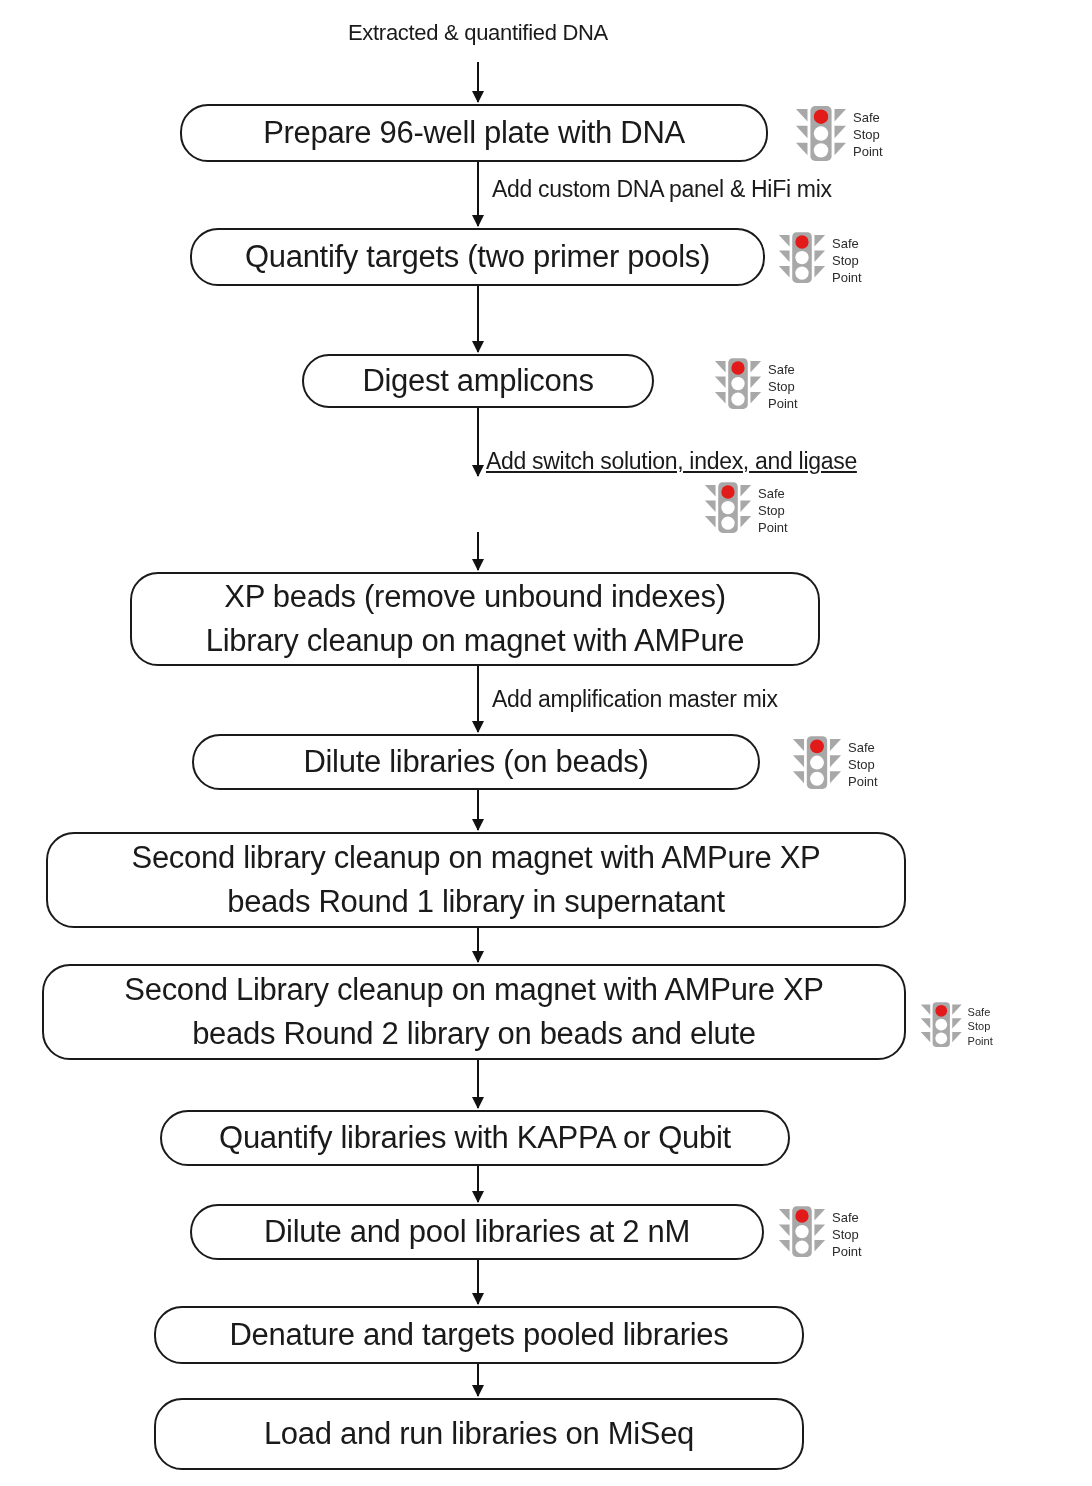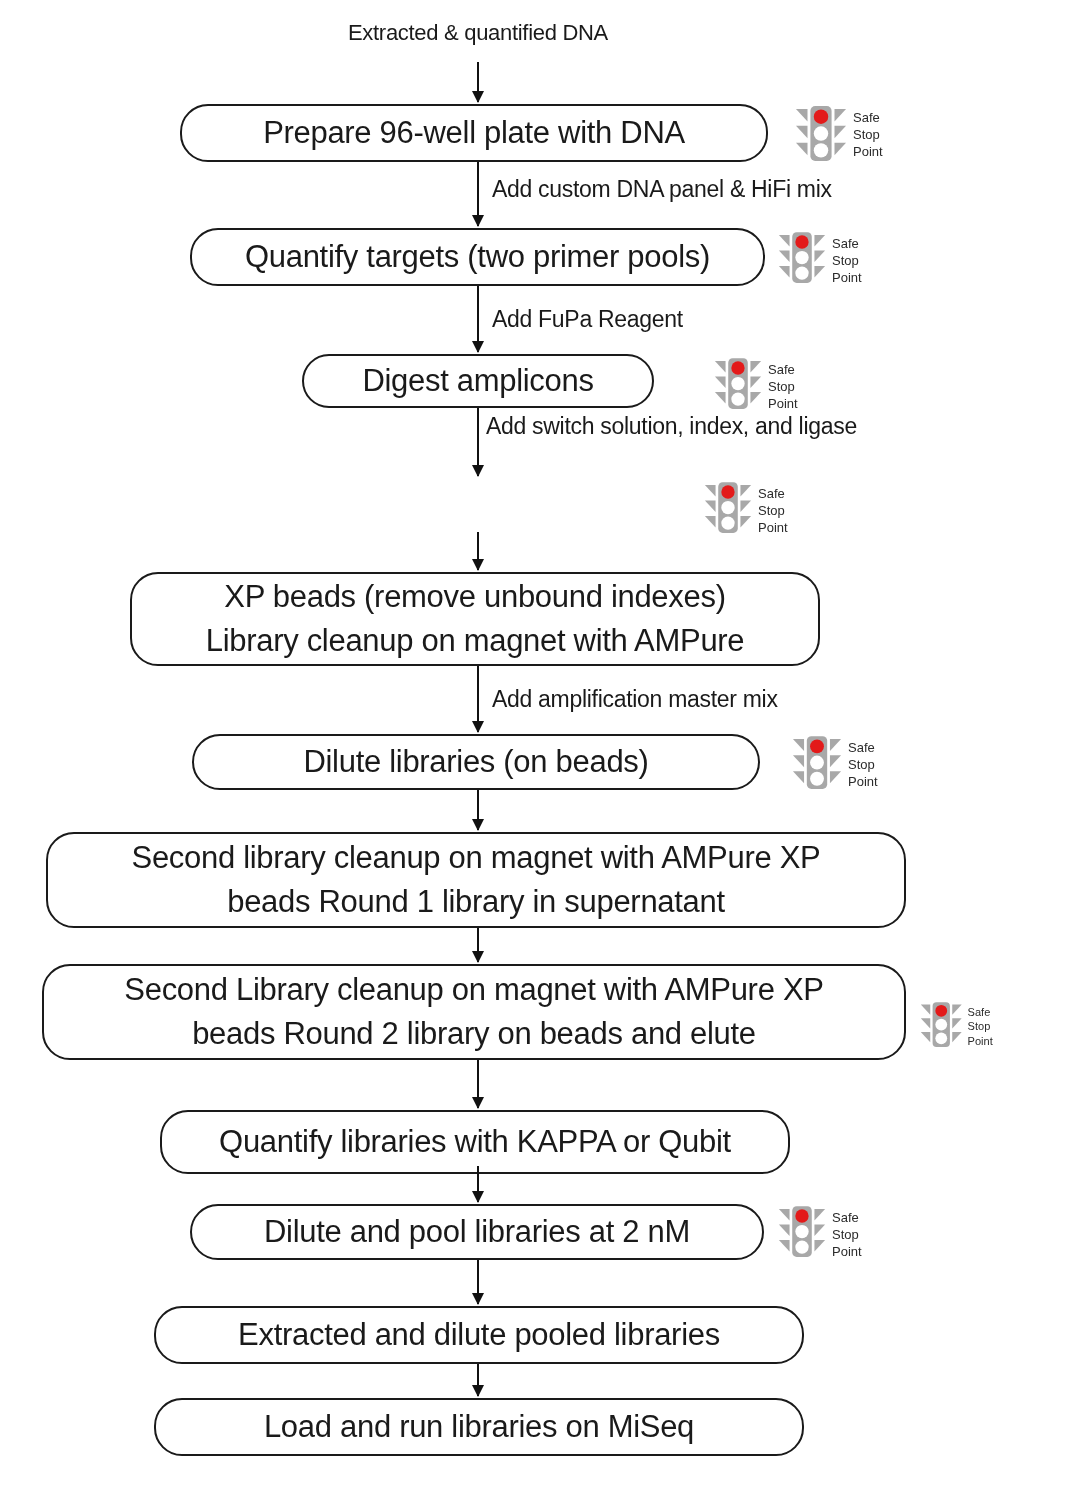--- a/index.html
+++ b/index.html
@@ -130,21 +130,20 @@
     <div class="tl-text">
       <div>Safe</div>
       <div>Stop</div>
       <div>Point</div>
     </div>
   </div>
 
   <div class="arrow" style="left:477px; top:286px; height:66px;">
       <div class="ahead"></div>
     </div>
-  <div class="alabel" style="left:492px; top:306px;">Add FuPa Reagent</div>
 
   <div class="box" style="left:302px; top:354px; width:352px; height:54px;">
     <div class="line">Digest amplicons</div>
   </div>
   <div class="tl" style="left:714px; top:358px;">
     <svg width="48" height="52" viewBox="0 0 54 58">
       <polygon points="1,3 13,3 13,16" fill="#a8a8a8"></polygon>
         <polygon points="1,20.5 13,20.5 13,33.5" fill="#a8a8a8"></polygon>
         <polygon points="1,38 13,38 13,51" fill="#a8a8a8"></polygon>
       <polygon points="53,3 41,3 41,16" fill="#a8a8a8"></polygon>
@@ -158,21 +157,21 @@
     <div class="tl-text">
       <div>Safe</div>
       <div>Stop</div>
       <div>Point</div>
     </div>
   </div>
 
   <div class="arrow" style="left:477px; top:408px; height:68px;">
       <div class="ahead"></div>
     </div>
-  <div class="alabel" style="left:486px; top:413px;">Add switch solution, index, and ligase</div>
+  <div class="alabel" style="left:486px; top:448px;text-decoration:underline;">Add switch solution, index, and ligase</div>
 
   <div class="tl" style="left:704px; top:482px;">
     <svg width="48" height="52" viewBox="0 0 54 58">
       <polygon points="1,3 13,3 13,16" fill="#a8a8a8"></polygon>
         <polygon points="1,20.5 13,20.5 13,33.5" fill="#a8a8a8"></polygon>
         <polygon points="1,38 13,38 13,51" fill="#a8a8a8"></polygon>
       <polygon points="53,3 41,3 41,16" fill="#a8a8a8"></polygon>
         <polygon points="53,20.5 41,20.5 41,33.5" fill="#a8a8a8"></polygon>
         <polygon points="53,38 41,38 41,51" fill="#a8a8a8"></polygon>
       <rect x="16" y="0" width="22" height="57" rx="5" fill="#a8a8a8"></rect>
@@ -258,21 +257,21 @@
       <div>Safe</div>
       <div>Stop</div>
       <div>Point</div>
     </div>
   </div>
 
   <div class="arrow" style="left:477px; top:1060px; height:48px;">
       <div class="ahead"></div>
     </div>
 
-  <div class="box" style="left:160px; top:1110px; width:630px; height:64px;">
+  <div class="box" style="left:160px; top:1110px; width:630px; height:56px;">
     <div class="line">Quantify libraries with KAPPA or Qubit</div>
   </div>
 
   <div class="arrow" style="left:477px; top:1166px; height:36px;">
       <div class="ahead"></div>
     </div>
 
   <div class="box" style="left:190px; top:1204px; width:574px; height:56px;">
     <div class="line">Dilute and pool libraries at 2 nM</div>
   </div>
@@ -294,24 +293,24 @@
       <div>Stop</div>
       <div>Point</div>
     </div>
   </div>
 
   <div class="arrow" style="left:477px; top:1260px; height:44px;">
       <div class="ahead"></div>
     </div>
 
   <div class="box" style="left:154px; top:1306px; width:650px; height:58px;">
-    <div class="line">Extracted and dilute pooled libraries</div>
+    <div class="line">Denature and targets pooled libraries</div>
   </div>
 
   <div class="arrow" style="left:477px; top:1364px; height:32px;">
       <div class="ahead"></div>
     </div>
 
-  <div class="box" style="left:154px; top:1398px; width:650px; height:58px;">
+  <div class="box" style="left:154px; top:1398px; width:650px; height:72px;">
     <div class="line">Load and run libraries on MiSeq</div>
   </div>
 
 </div>
 
 </body></html>

